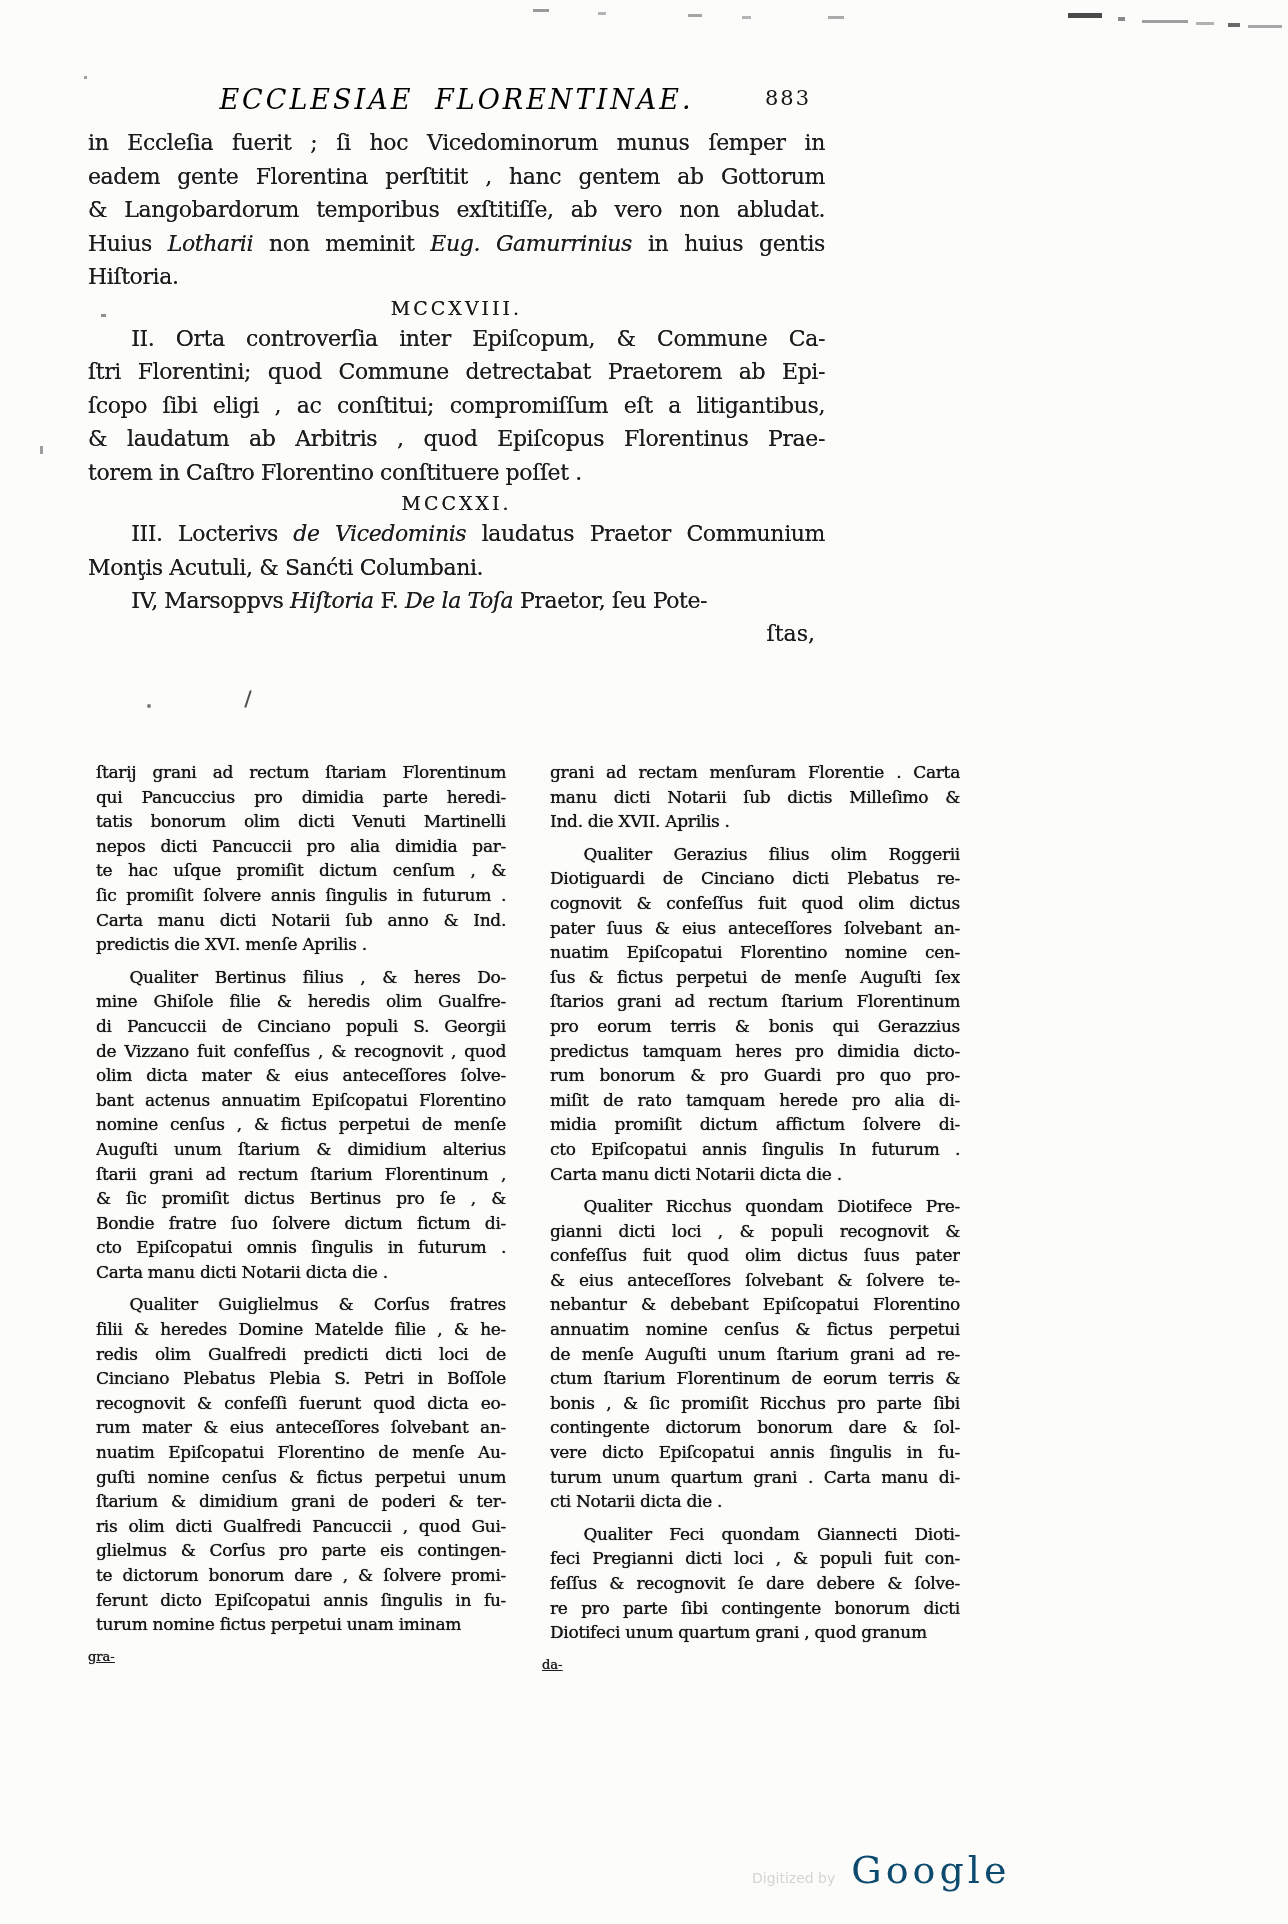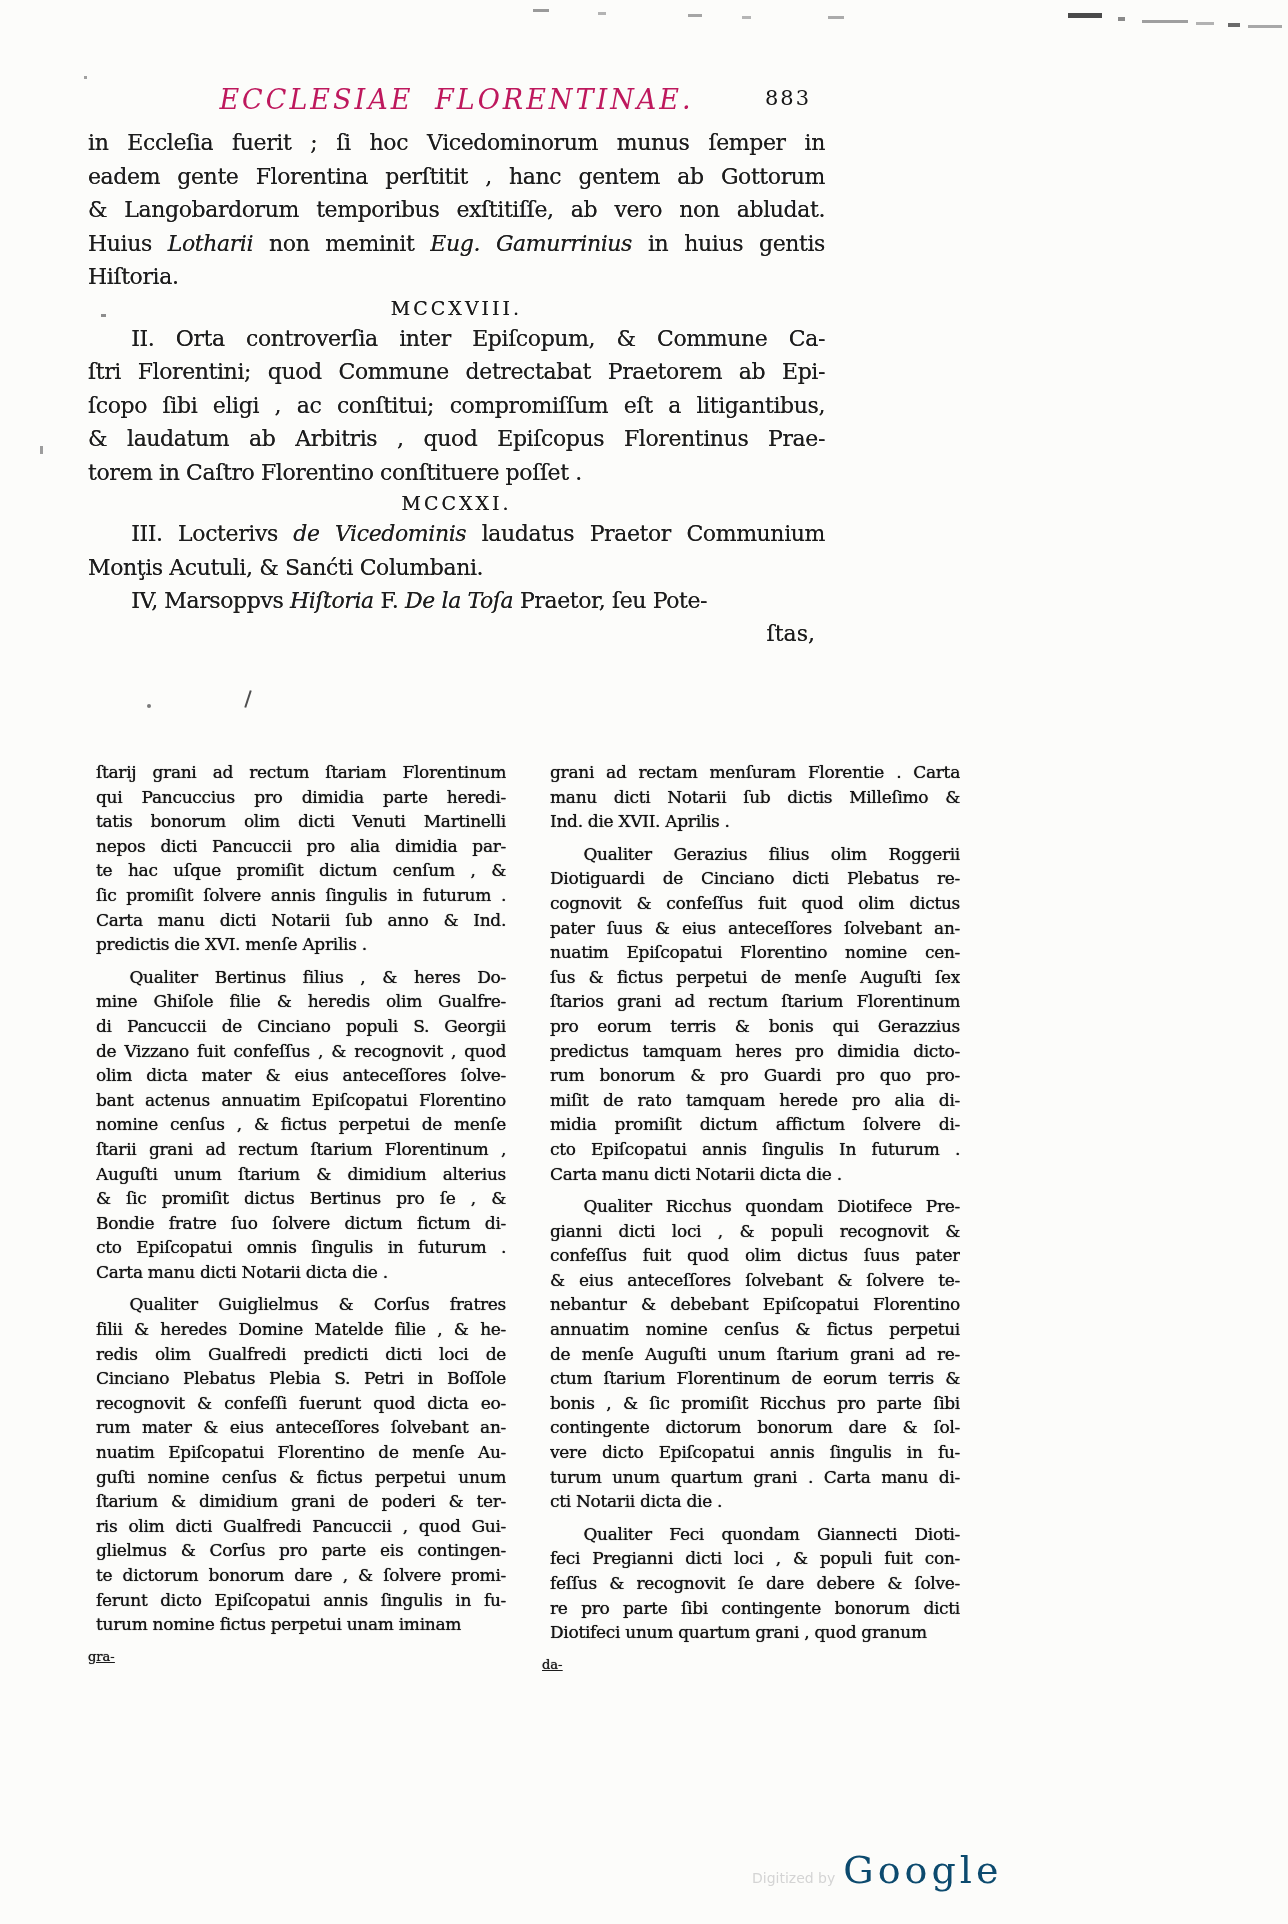--- a/index.html
+++ b/index.html
@@ -9,21 +9,21 @@
     background:#fcfcfa;
     font-family:"DejaVu Serif", serif;
     color:#1c1c1c;
     overflow:hidden;
   }
   
   .running-head{position:absolute;top:84px;left:88px;width:737px;height:40px;}
   .head-title{
     display:block;text-align:center;
     font-style:italic;font-size:27px;letter-spacing:3px;word-spacing:10px;
-    color:#be185d;
+    color:#000000;
   }
   .page-number{
     position:absolute;right:14px;top:2px;
     font-size:21px;letter-spacing:2px;color:#161616;font-style:normal;
   }
   
   .main-text{position:absolute;top:126px;left:88px;width:737px;}
   .main-text .line{
     font-size:22px;letter-spacing:-0.4px;
     line-height:33.5px;height:33.5px;
@@ -58,21 +58,21 @@
   .catchline-col{
     text-align:left;font-size:13px;line-height:24.6px;height:24.6px;
     text-shadow:0 0 0.8px rgba(10,10,10,0.9);
     text-decoration:underline;
   }
   .catch-left{padding-right:22px;}
   .catch-right{padding-right:10px;}
   
   .watermark{
     position:absolute;left:752px;top:1848px;width:460px;
-    color:#cbcbcb;display:flex;align-items:baseline;gap:8px;
+    color:#cbcbcb;display:flex;align-items:baseline;gap:16px;
     user-select:none;
   }
   .wm-prefix{font-size:14px;font-family:"DejaVu Sans", sans-serif;color:#d4d4d4;}
   .wm-brand{font-size:38px;letter-spacing:4px;color:#0c4a6e;}
   
   .artifact{position:absolute;background:#9a9a9a;}
   .a1{left:533px;top:9px;width:16px;height:3px;background:#9a9a9a;}
   .a2{left:598px;top:12px;width:8px;height:3px;background:#b3b3b3;}
   .a3{left:688px;top:14px;width:14px;height:3px;background:#a5a5a5;}
   .a4{left:742px;top:16px;width:9px;height:3px;background:#b5b5b5;}
@@ -157,22 +157,22 @@
             <div class="line last">predictis die XVI. menſe Aprilis .</div>
           </div>
           <div class="col-para">
             <div class="line">  Qualiter Bertinus filius , &amp; heres Do-</div>
             <div class="line">mine Ghiſole filie &amp; heredis olim Gualfre-</div>
             <div class="line">di Pancuccii de Cinciano populi S. Georgii</div>
             <div class="line">de Vizzano fuit confeſſus , &amp; recognovit , quod</div>
             <div class="line">olim dicta mater &amp; eius anteceſſores ſolve-</div>
             <div class="line">bant actenus annuatim Epiſcopatui Florentino</div>
             <div class="line">nomine cenſus , &amp; fictus perpetui de menſe</div>
+            <div class="line">Auguſti unum ſtarium &amp; dimidium alterius</div>
             <div class="line">ſtarii grani ad rectum ſtarium Florentinum ,</div>
-            <div class="line">Auguſti unum ſtarium &amp; dimidium alterius</div>
             <div class="line">&amp; ſic promiſit dictus Bertinus pro ſe , &amp;</div>
             <div class="line">Bondie fratre ſuo ſolvere dictum fictum di-</div>
             <div class="line">cto Epiſcopatui omnis ſingulis in futurum .</div>
             <div class="line last">Carta manu dicti Notarii dicta die .</div>
           </div>
           <div class="col-para">
             <div class="line">  Qualiter Guiglielmus &amp; Corſus fratres</div>
             <div class="line">filii &amp; heredes Domine Matelde filie , &amp; he-</div>
             <div class="line">redis olim Gualfredi predicti dicti loci de</div>
             <div class="line">Cinciano Plebatus Plebia S. Petri in Boſſole</div>

